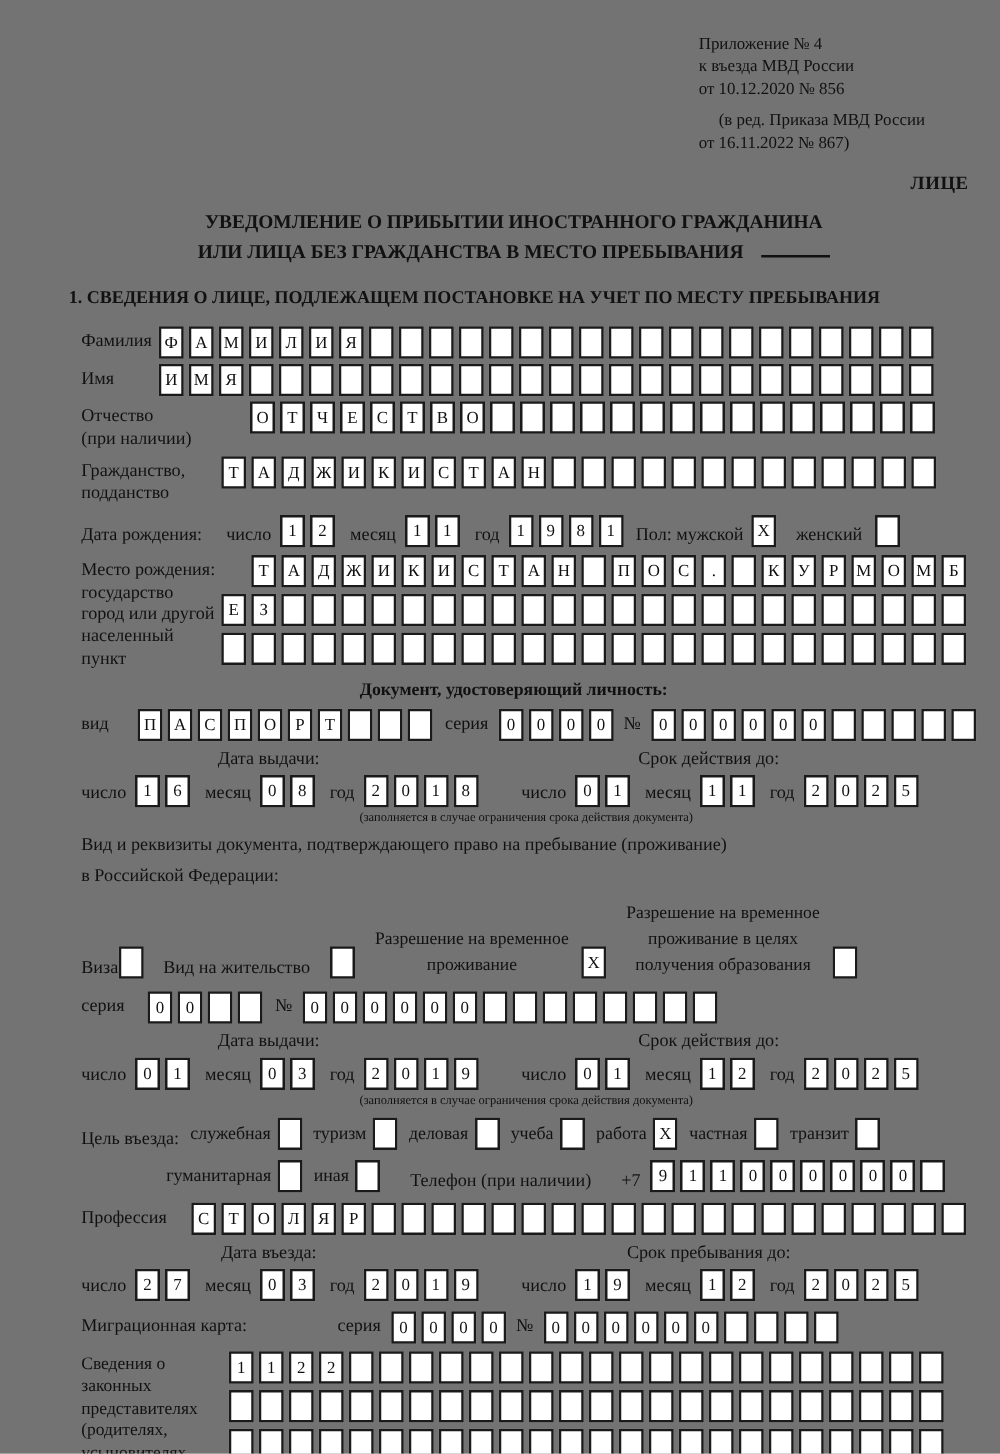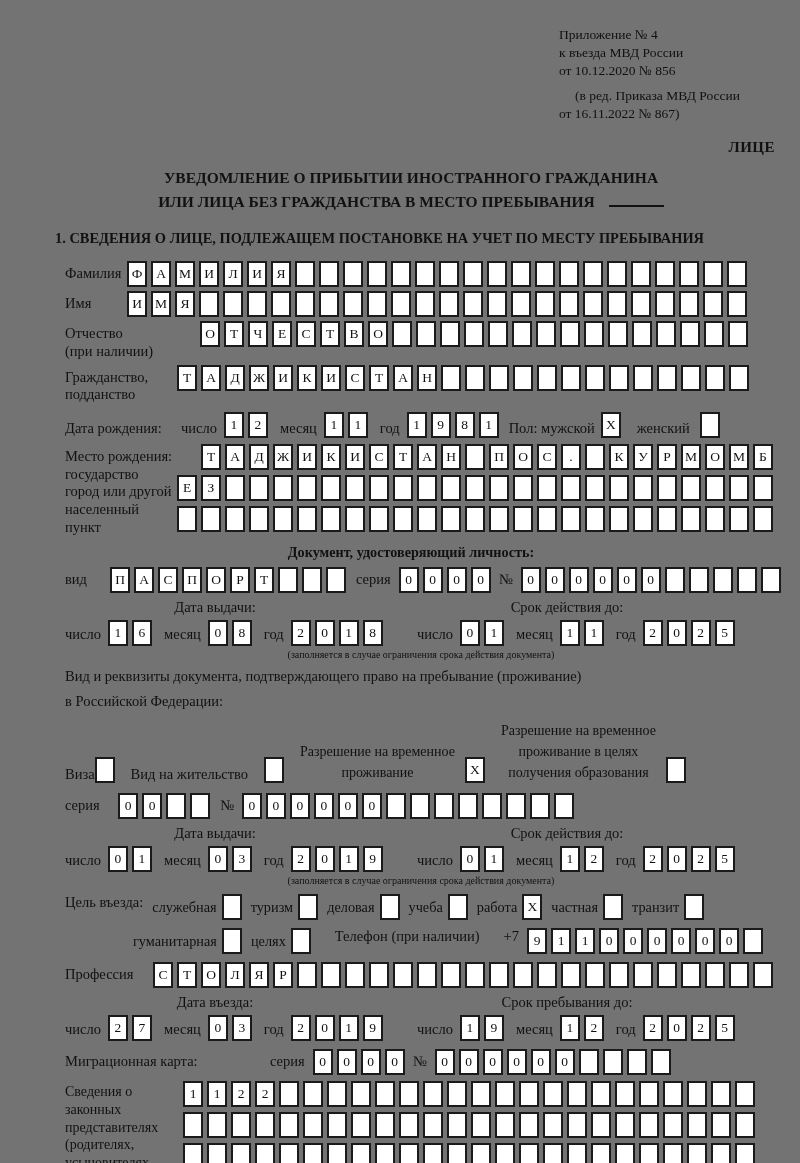--- a/index.html
+++ b/index.html
@@ -31,21 +31,21 @@
   .dlab { font-size:14.5px; margin:0 7px 0 12px; }
   .dlab.first { margin-left:0; }
   .dates { display:flex; margin-top:6px; }
   .dleft { width:352px; } .dright { flex:1; }
   .dhead { font-size:14.5px; text-align:center; width:300px; margin-bottom:4px; }
   .dline { display:flex; align-items:center; }
   .dnote { text-align:center; font-size:10px; margin:3px 0 8px 0; }
   .textline { font-size:14.5px; margin:2px 0 8px 0; }
   .permit { align-items:flex-end; margin-top:6px; margin-bottom:10px; }
   .permit-text { font-size:14px; text-align:center; line-height:1.5; padding-top:2px; }
-  .purpose { align-items:flex-start; margin-bottom:8px; }
+  .purpose { align-items:flex-end; margin-bottom:8px; }
   .pitem { display:flex; align-items:center; margin-left:9px; }
   .pitem .plab { font-size:14.3px; margin-right:5px; }
   .glabel { width:118px; font-size:14px; line-height:1.26; padding-top:2px; flex:0 0 auto; }
 </style>
 </head>
 <body>
 
 <div class="page">
 
   <div class="hdr-block">
@@ -549,21 +549,21 @@
       </span>
   </div>
   <div class="frow purpose" style="margin-left:68px;">
     <span class="pitem" style="margin-left:0;">
         <span class="plab">гуманитарная</span>
         <span class="cells">
           <span class="cell"></span>
         </span>
       </span>
     <span class="pitem ml10">
-        <span class="plab">целях</span>
+        <span class="plab">иная</span>
         <span class="cells">
           <span class="cell"></span>
         </span>
       </span>
     <span class="flabel ml24" style="padding-top:0;">Телефон (при наличии)</span>
     <span class="flabel ml24" style="padding-top:0;">+7</span>
     <span class="cells ml8">
         <span class="cell">9</span>
         <span class="cell">1</span>
         <span class="cell">1</span>

